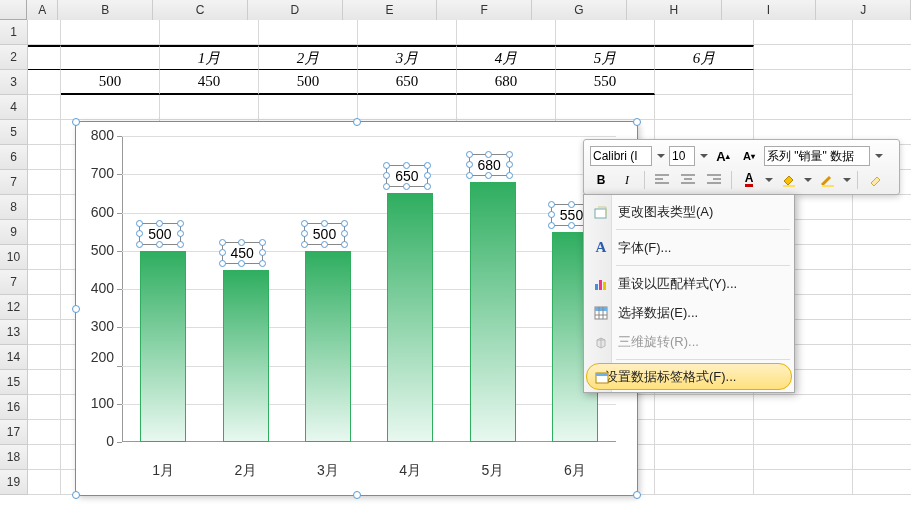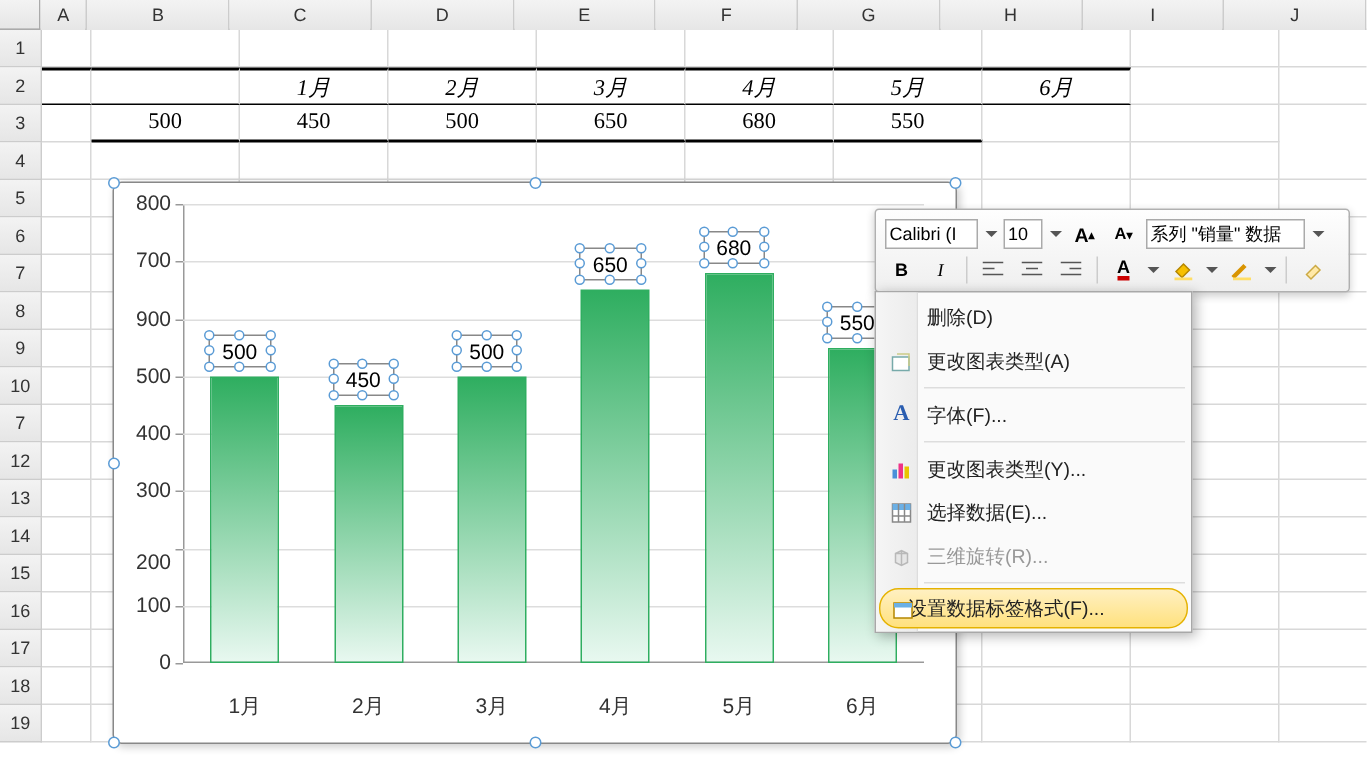--- a/index.html
+++ b/index.html
@@ -344,33 +344,33 @@
   <div class="plot">
     <div class="axis-line y-axis"></div>
     <div class="axis-line x-axis"></div>
   <div class="tick-v" style="top: 306px;"></div>
       <div class="y-label" style="top: 297px;">0</div>
       <div class="grid-line-h" style="top: 267.75px;"></div>
       <div class="tick-v" style="top: 267.75px;"></div>
       <div class="y-label" style="top: 258.75px;">100</div>
       <div class="grid-line-h" style="top: 229.5px;"></div>
       <div class="tick-v" style="top: 229.5px;"></div>
-      <div class="y-label" style="top: 230px;">200</div>
+      <div class="y-label" style="top: 213px;">200</div>
       <div class="grid-line-h" style="top: 191.25px;"></div>
       <div class="tick-v" style="top: 191.25px;"></div>
       <div class="y-label" style="top: 182.25px;">300</div>
       <div class="grid-line-h" style="top: 153px;"></div>
       <div class="tick-v" style="top: 153px;"></div>
       <div class="y-label" style="top: 144px;">400</div>
       <div class="grid-line-h" style="top: 114.75px;"></div>
       <div class="tick-v" style="top: 114.75px;"></div>
       <div class="y-label" style="top: 105.75px;">500</div>
       <div class="grid-line-h" style="top: 76.5px;"></div>
       <div class="tick-v" style="top: 76.5px;"></div>
-      <div class="y-label" style="top: 67.5px;">900</div>
+      <div class="y-label" style="top: 67.5px;">600</div>
       <div class="grid-line-h" style="top: 38.25px;"></div>
       <div class="tick-v" style="top: 38.25px;"></div>
       <div class="y-label" style="top: 29.25px;">700</div>
       <div class="grid-line-h" style="top: 0px;"></div>
       <div class="tick-v" style="top: 0px;"></div>
       <div class="y-label" style="top: -9px;">800</div>
       <div class="bar" style="left: 18.1667px; height: 191.25px;"></div>
       <div class="x-label" style="left: 0.166667px;">1月</div>
       <div class="data-label" style="left: 17.1667px; bottom: 197.25px;">500<div class="dl-handle nw"></div><div class="dl-handle n"></div><div class="dl-handle ne"></div><div class="dl-handle w"></div><div class="dl-handle e"></div><div class="dl-handle sw"></div><div class="dl-handle s"></div><div class="dl-handle se"></div></div>
       <div class="bar" style="left: 100.5px; height: 172.125px;"></div>
@@ -445,23 +445,20 @@
         <svg width="14" height="14">
           <path d="M3 10 L9 4 L12 7 L6 13 Z" fill="#ffe9a8" stroke="#ccaa44"></path>
         </svg>
       </div>
   </div>
 </div>
 
 <div class="context-menu">
   <div class="cm-gutter"></div>
   <div class="cm-item">
-      <span>删除(D)</span>
-    </div>
-  <div class="cm-item">
     <div class="cm-icon">
         <svg width="16" height="16">
           <rect x="2" y="5" width="11" height="9" fill="#fff" stroke="#7aa"></rect>
           <path d="M5 3 L13 3 L13 11" stroke="#cc8" fill="none"></path>
         </svg>
       </div>
     <span>更改图表类型(A)</span>
     </div>
   <div class="cm-sep"></div>
   <div class="cm-item">
@@ -472,21 +469,21 @@
     </div>
   <div class="cm-sep"></div>
   <div class="cm-item">
     <div class="cm-icon">
         <svg width="16" height="16">
           <rect x="2" y="8" width="3" height="6" fill="#4a90d9"></rect>
           <rect x="6" y="4" width="3" height="10" fill="#e38"></rect>
           <rect x="10" y="6" width="3" height="8" fill="#e9c400"></rect>
         </svg>
       </div>
-    <span>更改图表类型(Y)...</span>
+    <span>重设以匹配样式(Y)...</span>
     </div>
   <div class="cm-item">
     <div class="cm-icon">
         <svg width="16" height="16">
           <rect x="2" y="2" width="12" height="12" fill="#fff" stroke="#888"></rect>
           <rect x="2" y="2" width="12" height="4" fill="#6bb0e6"></rect>
           <path d="M2 10h12M6 2v12M10 2v12" stroke="#888"></path>
         </svg>
       </div>
     <span>选择数据(E)...</span>

